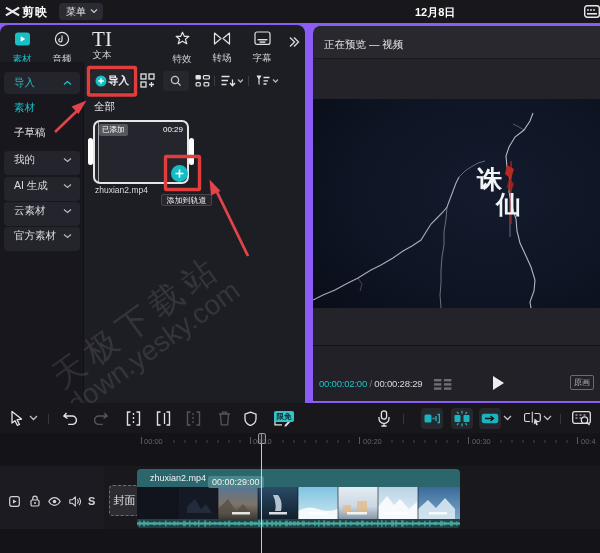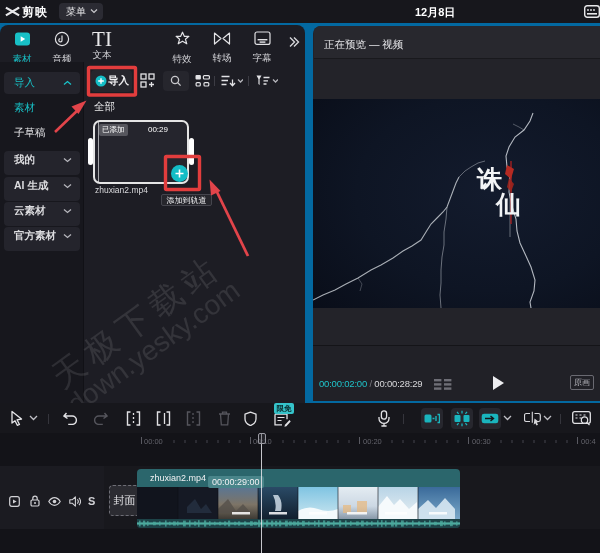--- a/index.html
+++ b/index.html
@@ -1,49 +1,49 @@
 <!DOCTYPE html>
 <html><head>
 <meta charset="utf-8">
 <style>
   * { margin:0; padding:0; box-sizing:border-box; }
   html,body { width:600px; height:553px; overflow:hidden; background:#101013; }
   body { font-family:"Liberation Sans", sans-serif; }
-  .app { position:absolute; left:0; top:0; width:600px; height:553px; background:#0369a1;border-radius:12px; }
+  .app { position:absolute; left:0; top:0; width:600px; height:553px; background:#8b5cf6;border-radius:12px; }
   .abs { position:absolute; }
 
   
   .topbar { position:absolute; left:0; top:0; width:600px; height:23px; background:#17171c; }
   .logo-txt { position:absolute; left:22px; top:4px; color:#fff; font-size:12px; font-weight:bold; letter-spacing:1px; }
   .menu-btn { position:absolute; left:59px; top:3px; width:44px; height:17px; background:#2b2b33; border-radius:4px; color:#e8e8ea; font-size:10px; line-height:17px; text-align:left; padding-left:7px; }
   .menu-btn svg { position:absolute; right:5px; top:5px; }
   .date { position:absolute; left:415px; top:5px; color:#fff; font-size:11px; font-weight:bold; }
 
   
   .left-panel { position:absolute; left:0; top:25px; width:305px; height:380px; background:#1d1d24; border-radius:8px 8px 0 0; overflow:hidden; }
   .tabs { position:absolute; left:0; top:0; width:305px; height:37px; }
   .tab { position:absolute; top:6px; width:40px; text-align:center; }
   .tab .lbl { display:block; margin-top:2px; font-size:9.5px; color:#d6d6da; }
   .tab.active .lbl { color:#18c0c6; }
   .sidebar { position:absolute; left:0; top:37px; width:84px; height:343px; background:#17171d; border-right:1px solid #111116; }
   .side-sel { position:absolute; left:4px; top:10px; width:76px; height:22px; background:#24242c; border-radius:4px; }
   .side-sel .t { position:absolute; left:10px; top:4px; color:#17c0c6; font-size:10.5px; }
-  .side-btn { position:absolute; left:4px; width:76px; height:24px; background:#24242c; border-radius:4px;font-weight:bold; }
+  .side-btn { position:absolute; left:4px; width:76px; height:24px; background:#24242c; border-radius:4px; }
   .side-btn .t { position:absolute; left:10px; top:2px; color:#dcdcdf; font-size:10.5px; }
   .side-txt { position:absolute; left:14px; font-size:10.5px; }
   .chev { position:absolute; right:8px; top:6px; }
 
   
   .imp-btn { position:absolute; left:91px; top:45px; width:41px; height:22px; background:#26262d; border-radius:4px; }
   .imp-btn .t { position:absolute; left:17px; top:4px; color:#f0f0f2; font-size:10.5px; font-weight:bold; }
   .srch { position:absolute; left:163px; top:46px; width:26px; height:20px; background:#26262d; border-radius:4px; }
   .quanbu { position:absolute; left:94px; top:75px; color:#e8e8ea; font-size:10.5px; }
   .thumb { position:absolute; left:93px; top:95px; width:96px; height:64px; background:#25252d; border:2px solid #e5e5e5; border-radius:7px; }
   .badge-added { position:absolute; left:4px; top:2px; background:rgba(90,90,98,.92); border-radius:2px; color:#fff; font-size:7.5px; padding:1px 3px; }
-  .dur { position:absolute; right:19px; top:3px; color:#fff; font-size:8px; }
+  .dur { position:absolute; right:4px; top:3px; color:#fff; font-size:8px; }
   .handle { position:absolute; width:5px; height:27px; background:#fff; border-radius:2.5px; top:18px; }
   .plusbtn { position:absolute; left:76px; top:43px; width:17px; height:17px; border-radius:50%; background:#13bdc6; }
   .fname { position:absolute; left:95px; top:160px; color:#d8d8db; font-size:8.5px; }
   .tooltip { position:absolute; left:161px; top:169px; width:51px; height:12px; background:#26262c; border:1px solid #45454d; border-radius:2px; color:#f2f2f4; font-size:8px; line-height:11px; text-align:center; }
 
   
   .wm { position:absolute; left:-20px; top:277px; width:330px; transform:rotate(-36deg); transform-origin:center; text-align:center; color:rgba(255,255,255,0.10); z-index:5; pointer-events:none; }
   .wm .l1 { font-size:33px; letter-spacing:7px; line-height:1.0; }
   .wm .l2 { font-size:28px; line-height:1.05; margin-top:0px; margin-left:-40px; letter-spacing:0px; }
 
@@ -54,21 +54,21 @@
   .video { position:absolute; left:0; top:73px; width:287px; height:209px; }
   .pv-sep { position:absolute; left:0; top:319px; width:287px; height:1px; background:#141418; }
   .pv-ctrl { position:absolute; left:0; top:320px; width:287px; height:55px; background:#212127; }
   .tc { position:absolute; left:6px; top:32px; font-size:9.5px; letter-spacing:-0.2px; }
   .tc .a { color:#1fc3c9; } .tc .s { color:#7a7a80; } .tc .b { color:#d8d8db; }
   .play-tri { position:absolute; left:180px; top:30px; width:0; height:0; border-left:11px solid #ededf0; border-top:7px solid transparent; border-bottom:7px solid transparent; }
   .yuanhua { position:absolute; left:257px; top:29px; width:24px; height:15px; border:1px solid #6a6a72; border-radius:2px; color:#b8b8be; font-size:8px; line-height:13px; text-align:center; }
 
   
   .toolbar { position:absolute; left:0; top:403px; width:600px; height:30px; background:#17171c; }
-  .badge { position:absolute; left:274px; top:0px; background:#35c3ca; color:#0a2a2c; font-size:7.5px; font-weight:bold; border-radius:2px; padding:0.5px 2.5px; z-index:3;}
+  .badge { position:absolute; left:274px; top:8px; background:#35c3ca; color:#0a2a2c; font-size:7.5px; font-weight:bold; border-radius:2px; padding:0.5px 2.5px; z-index:3;}
 
   
   .timeline { position:absolute; left:0; top:433px; width:600px; height:120px; background:#131318; }
   .ruler { position:absolute; left:0; top:0; width:600px; height:16px; }
   .band { position:absolute; left:0; top:33px; width:600px; height:63px; background:#18181d; }
   .trackhead { position:absolute; left:0; top:33px; width:104px; height:63px; background:#1b1b21; }
   .cover-btn { position:absolute; left:109px; top:52px; width:31px; height:31px; background:#2c2c32; border:1px dashed #6e6e76; border-radius:4px; color:#e4e4e7; font-size:11px; line-height:29px; text-align:center; }
   .clip { position:absolute; left:137px; top:36px; width:323px; height:59px; border-radius:4px; overflow:hidden; }
   .clip-label { position:absolute; left:0; top:0; width:323px; height:18px; background:#2b666c; }
   .clip-label .n { position:absolute; left:13px; top:4px; color:#f2f2f4; font-size:9px; }

